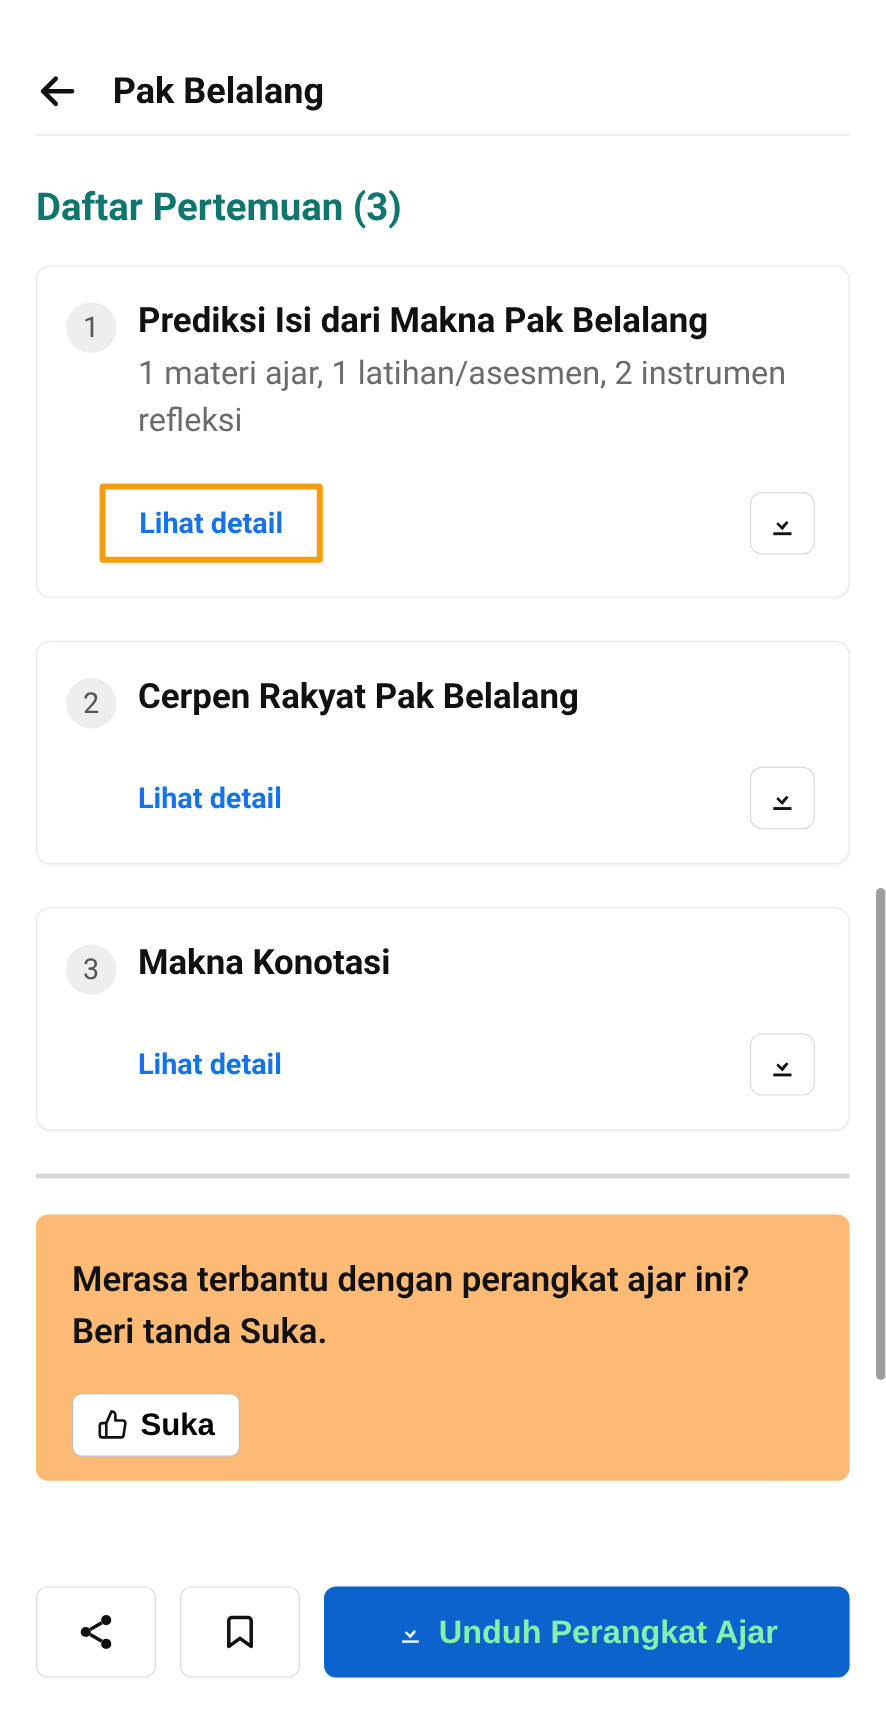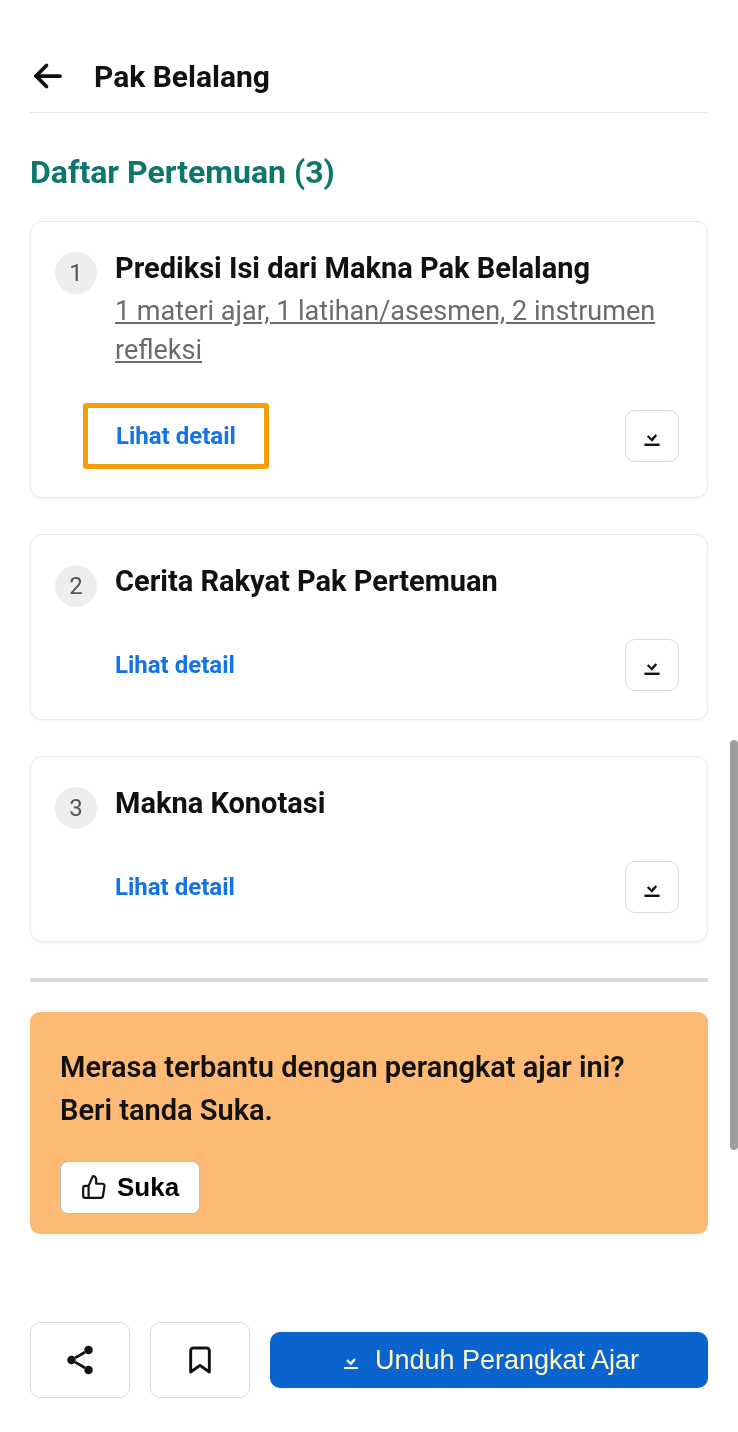--- a/index.html
+++ b/index.html
@@ -70,21 +70,20 @@
     font-size: 29px;
     font-weight: 700;
     color: #111;
     line-height: 1.25;
   }
   .card-desc {
     font-size: 27px;
     color: #6b6b6b;
     line-height: 1.45;
     margin-top: 6px;
-    text-decoration: underline;
   }
   .card-footer {
     display: flex;
     align-items: center;
     justify-content: space-between;
     margin-top: 32px;
     padding-left: 60px;
   }
   .detail-link {
     color: #1473e6;
@@ -156,27 +155,27 @@
     border: 1px solid #d9d9d9;
     border-radius: 10px;
     background: #fff;
     display: flex;
     align-items: center;
     justify-content: center;
     cursor: pointer;
   }
   .primary-btn {
     flex: 1;
-    height: 56px;
+    height: 76px;
     background: #0b63ce;
-    color: #fef9c3;
+    color: #86efac;
     border: none;
     border-radius: 10px;
     font-size: 27px;
-    font-weight: 400;
+    font-weight: 700;
     display: flex;
     align-items: center;
     justify-content: center;
     gap: 12px;
     cursor: pointer;
   }
   .scroll-ind {
     position: absolute;
     right: 0;
     top: 740px;
@@ -225,21 +224,21 @@
             <path d="M12 3v10.6l3.3-3.3 1.4 1.4L12 17.4l-4.7-4.7 1.4-1.4L12 14.6V3z"></path>
             <rect x="5" y="19" width="14" height="2.2"></rect>
           </svg>
       </button>
     </div>
     </div>
     <div class="card">
     <div class="card-head">
       <div class="num-badge">2</div>
       <div class="card-body">
-        <div class="card-title">Cerita Rakyat Pak Pertemuan</div>
+        <div class="card-title">Cerpen Rakyat Pak Belalang</div>
       </div>
     </div>
     <div class="card-footer">
       <span class="detail-link">Lihat detail</span>
       <button class="dl-btn">
         <svg width="26" height="26" viewBox="0 0 24 24" fill="#111">
             <path d="M12 3v10.6l3.3-3.3 1.4 1.4L12 17.4l-4.7-4.7 1.4-1.4L12 14.6V3z"></path>
             <rect x="5" y="19" width="14" height="2.2"></rect>
           </svg>
       </button>

